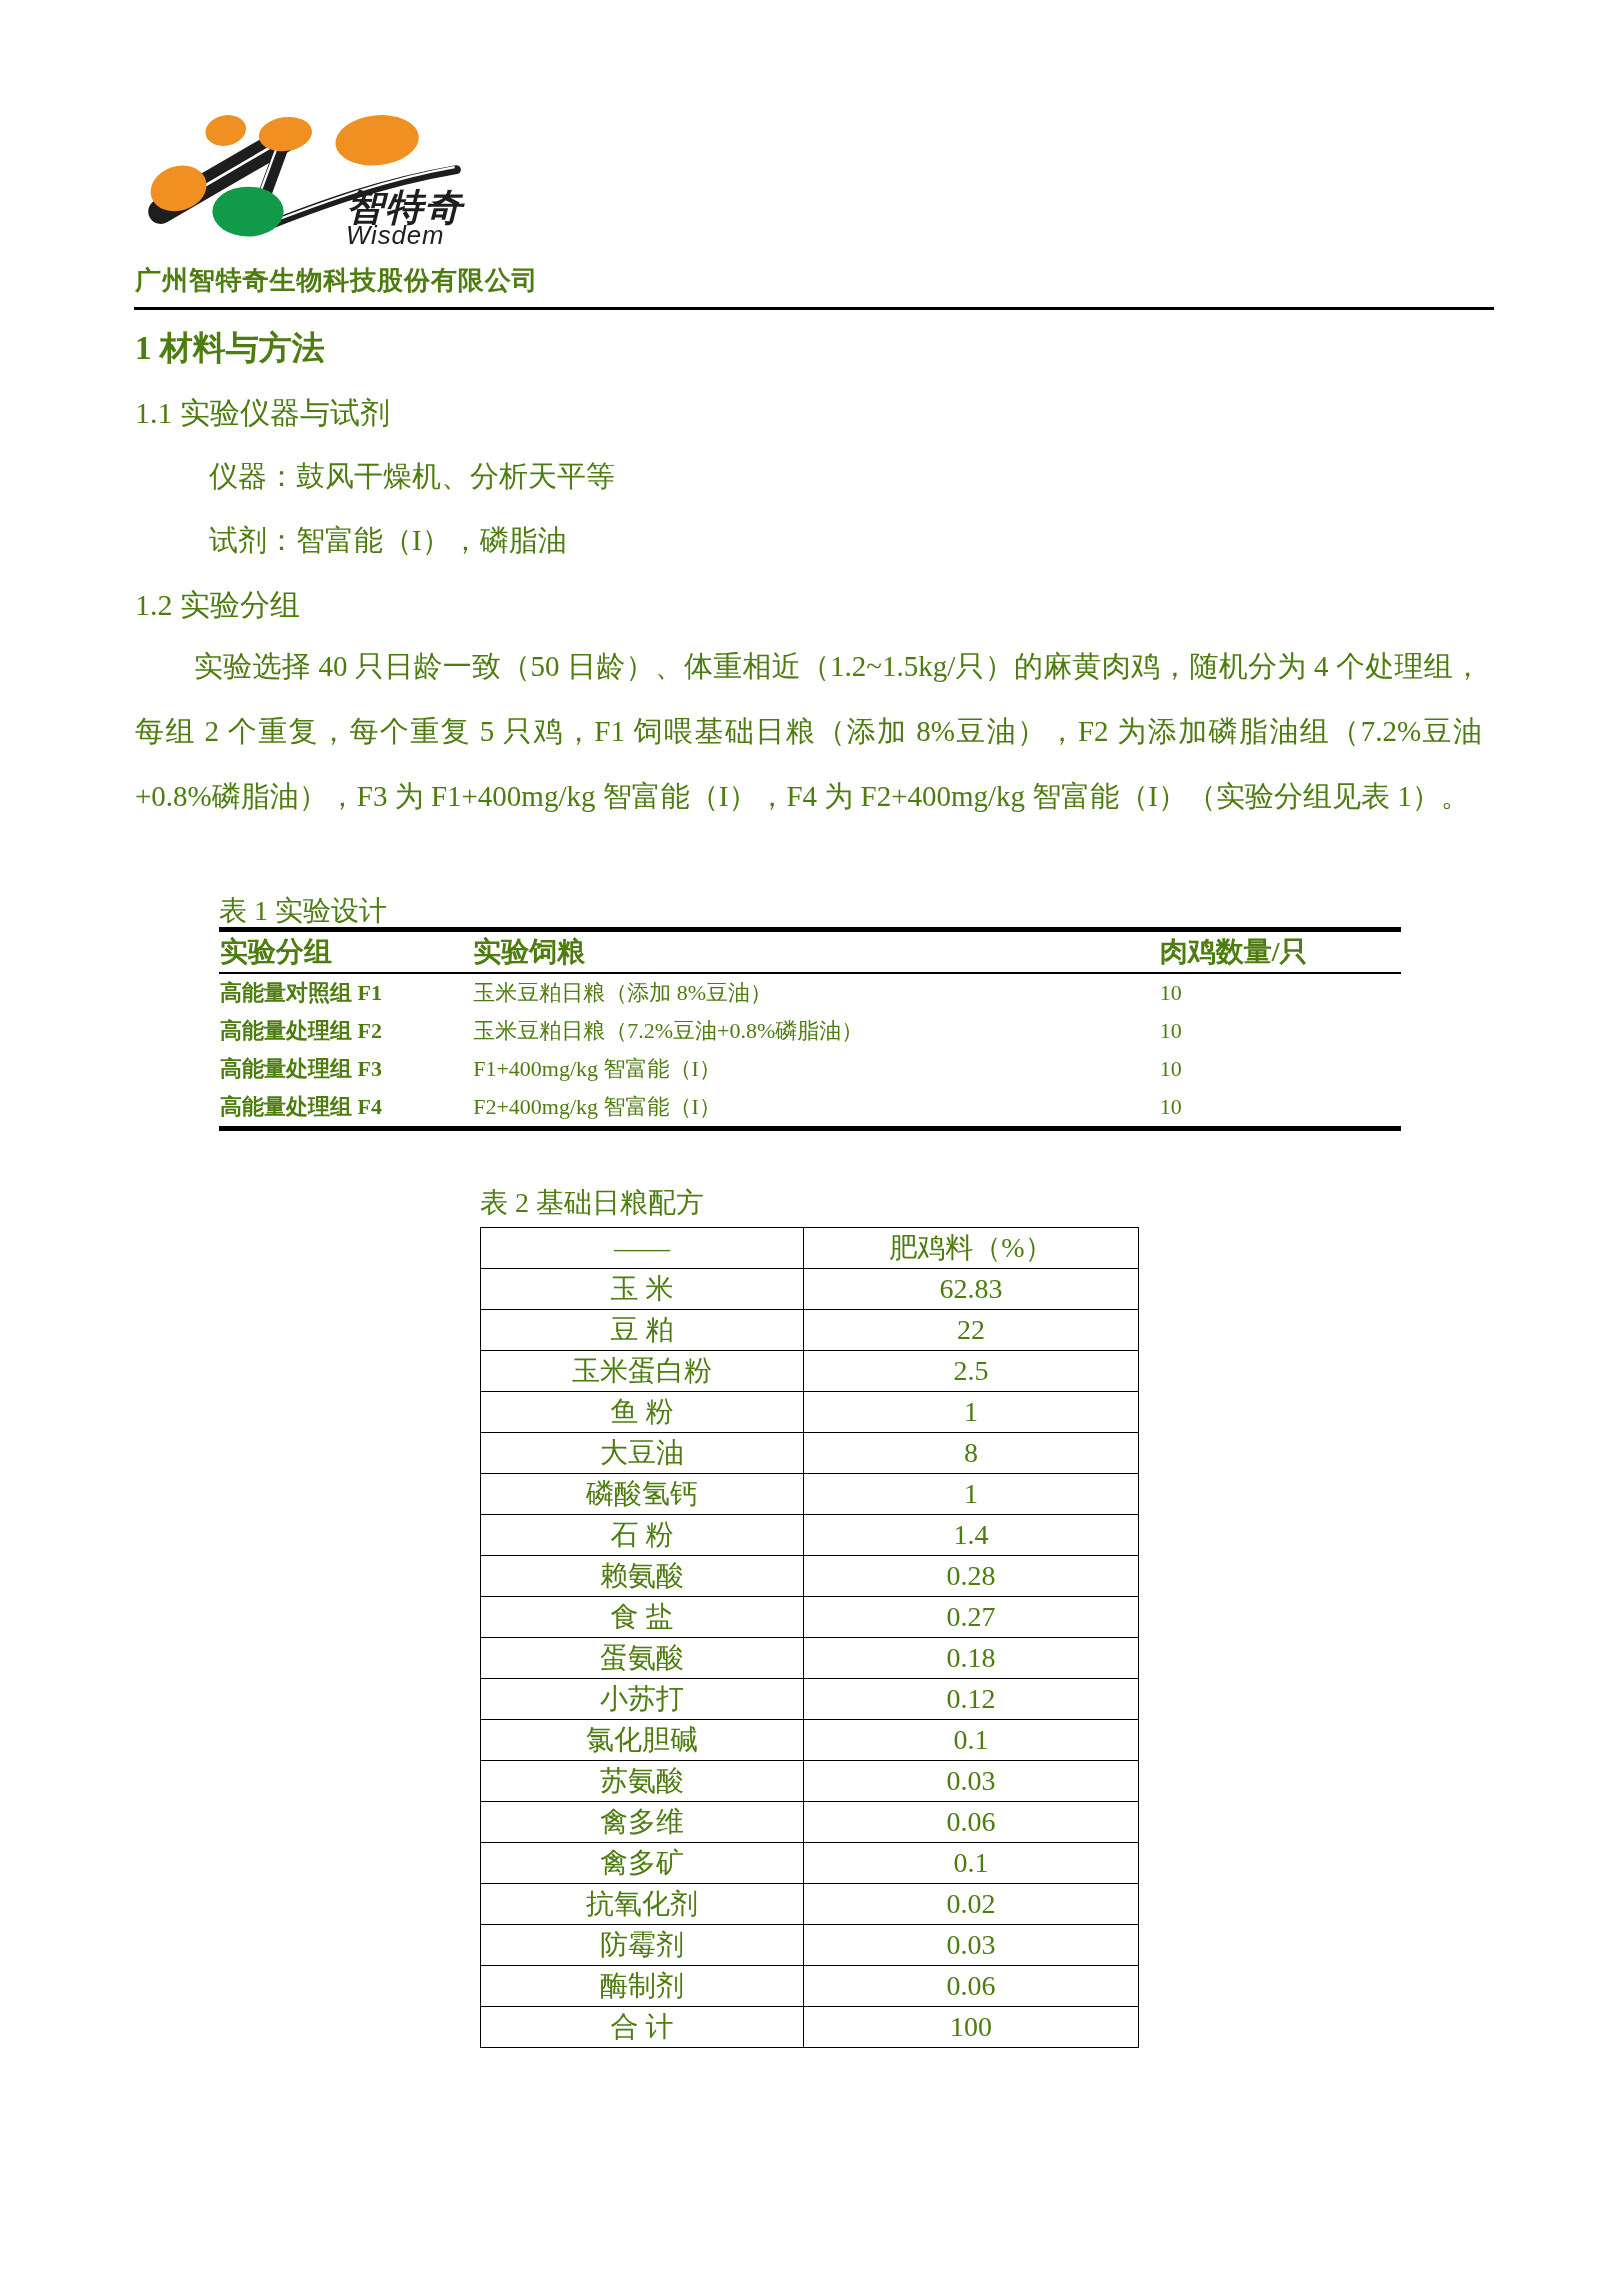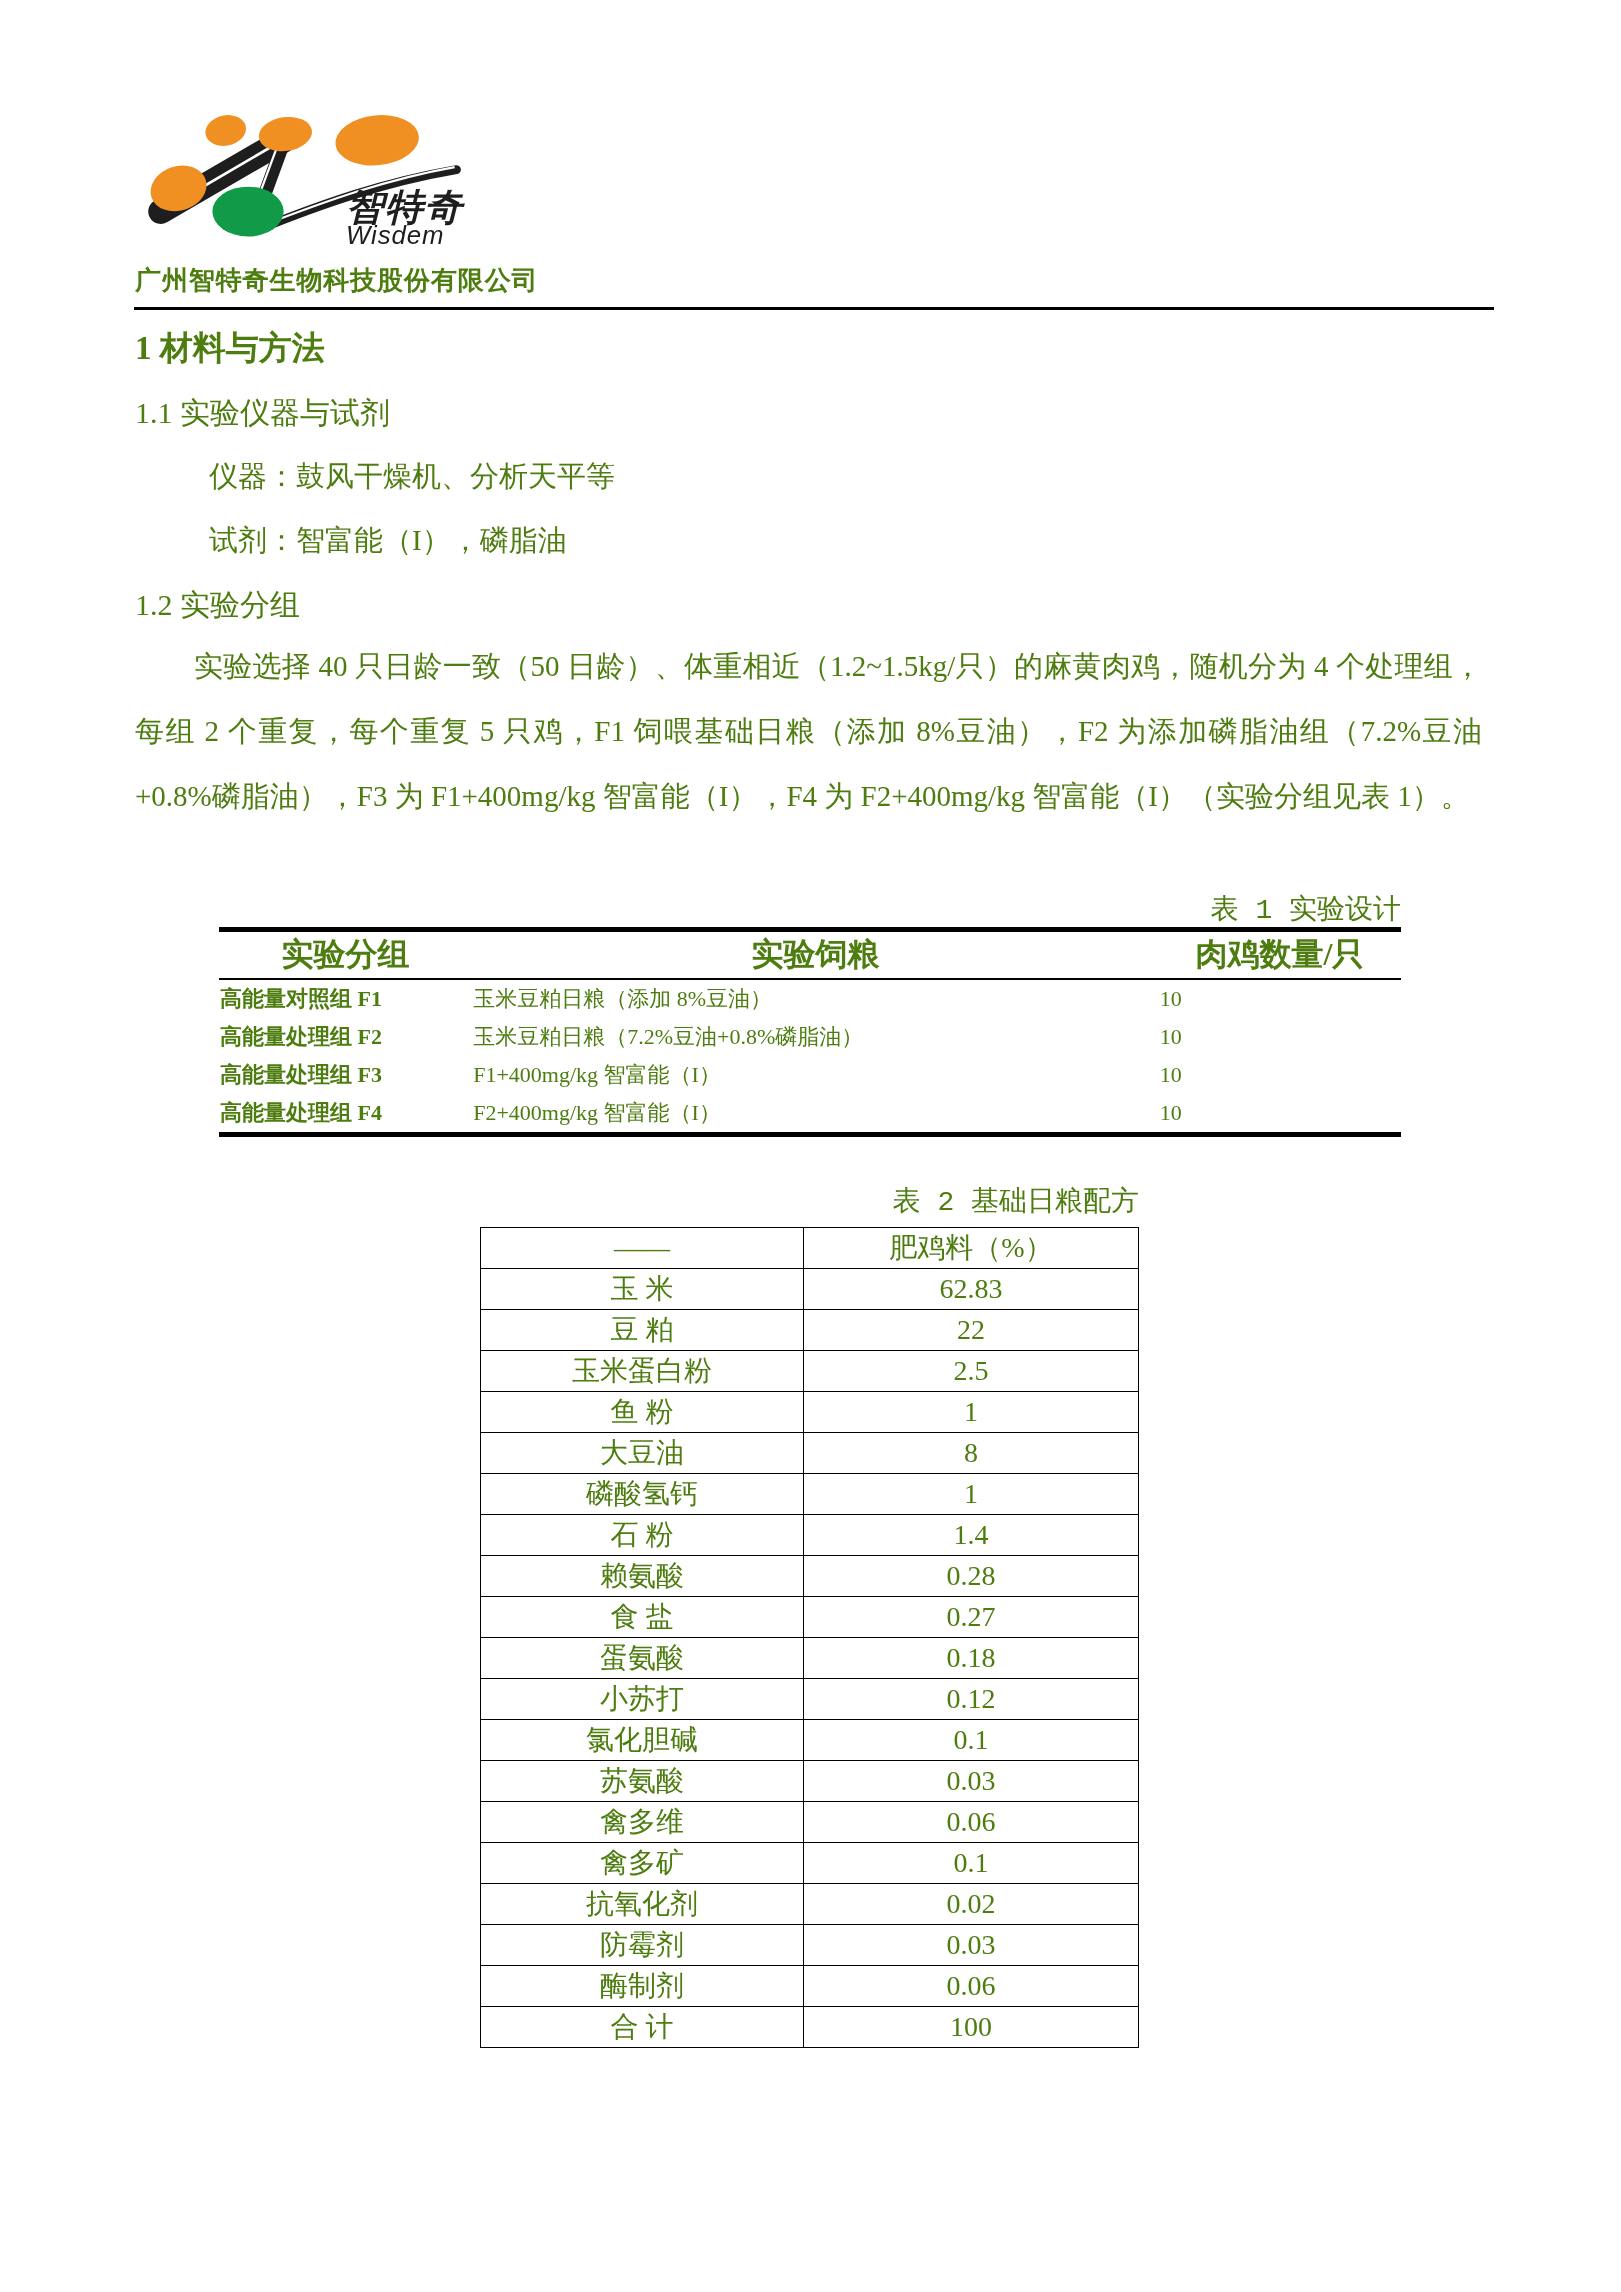--- a/index.html
+++ b/index.html
@@ -24,32 +24,32 @@
   .h11{top:393px;}
   .h12{top:585px;}
   .bodyline{left:209px;font-size:29px;line-height:37px;}
   .instr{top:458px;}
   .reag{top:522px;}
   .para{
     left:135px;top:634px;width:1347px;
     font-size:29px;line-height:65px;
     text-align:justify;text-indent:59px;
   }
-  .tbl-title{font-size:28px;text-align:right;line-height:32px;font-family:Liberation Mono, monospace;}
+  .tbl-title{font-size:28px;text-align:left;line-height:32px;}
   .t1-title{left:219px;top:895px;width:1182px;}
   .t2-title{left:480px;top:1187px;width:659px;}
 
   table{border-collapse:collapse;table-layout:fixed;}
   .t1{
     left:219px;top:927px;width:1182px;
     border-top:5.3px solid #000;border-bottom:5.3px solid #000;
   }
   .t1 th{
-    height:38px;font-size:32px;font-weight:bold;
-    border-bottom:2.7px solid #000;text-align:center;vertical-align:middle;
+    height:38px;font-size:28px;font-weight:bold;
+    border-bottom:2.7px solid #000;text-align:left;vertical-align:middle;
   }
   .t1 td{
     height:36px;font-size:22px;text-align:left;vertical-align:middle;margin-top:30px;
   }
   .t1 td:first-child{font-weight:bold;}
 
   .t2{left:480px;top:1227px;width:659px;}
   .t2 th,.t2 td{
     border:1.8px solid #000;height:36px;
     font-size:28px;font-weight:normal;

